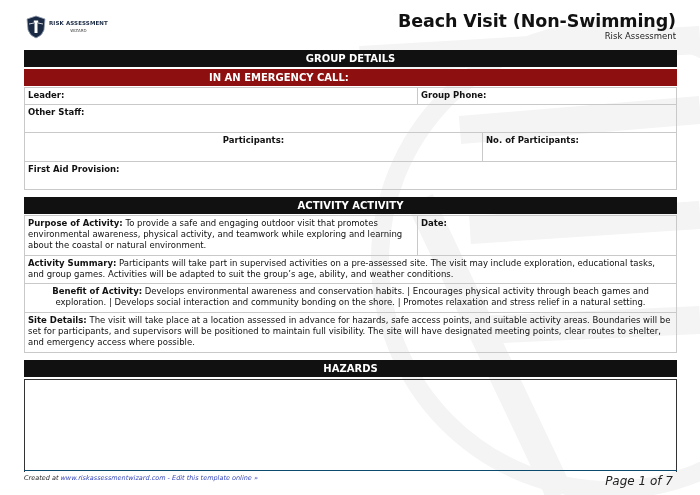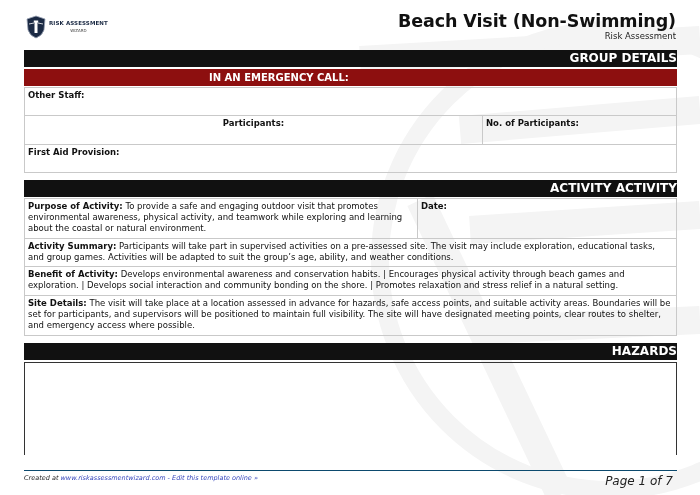--- a/index.html
+++ b/index.html
@@ -12,21 +12,21 @@
 
   .header { position:relative; height:50px; }
   .logo { position:absolute; left:2px; top:15px; display:flex; align-items:center; }
   .logo-shield { width:20px; height:24px; }
   .logo-text { margin-left:3px; line-height:7px; }
   .logo-t1 { font-size:5.5px; font-weight:bold; color:#1b2a44; letter-spacing:0.1px; display:block; }
   .logo-t2 { font-size:4px; color:#444; display:block; text-align:center; }
   .doc-title { position:absolute; right:1px; top:11px; font-size:17.5px; font-weight:bold; color:#111; white-space:nowrap; letter-spacing:-0.1px; }
   .doc-sub { position:absolute; right:1px; top:31px; font-size:8.5px; color:#222; }
 
-  .bar { background:#111; color:#fff; font-weight:bold; font-size:12px; text-align:right; height:17px; line-height:17px; }
+  .bar { background:#111; color:#fff; font-weight:bold; font-size:10px; text-align:center; height:17px; line-height:17px; }
   .bar-red { background:#8d0f0f; color:#fff; font-weight:bold; font-size:10px; height:17px; line-height:17px; margin-top:2px; position:relative; }
   .bar-red span { position:absolute; left:164px;margin-left:21px; }
 
   .box { border:1px solid #c9c9c9; margin-top:1px; }
   .row { display:flex; border-top:1px solid #c9c9c9; }
   .row:first-child { border-top:none; }
   .cell { padding:2px 3px; font-size:8.5px; line-height:11px; box-sizing:border-box; }
   .cell + .cell { border-left:1px solid #c9c9c9; }
   .lbl { font-weight:bold; }
 
@@ -68,20 +68,24 @@
     </div>
     <div class="doc-title">Beach Visit (Non-Swimming)</div>
     <div class="doc-sub">Risk Assessment</div>
   </div>
 
   <div class="bar">GROUP DETAILS</div>
   <div class="bar-red">
     <span>IN AN EMERGENCY CALL:</span>
   </div>
   <div class="box">
+    <div class="row" style="height:16px;">
+      <div class="cell lbl" style="width:392px;">Leader:</div>
+      <div class="cell lbl" style="flex:1;">Group Phone:</div>
+    </div>
     <div class="row" style="height:27px;">
       <div class="cell lbl" style="flex:1;">Other Staff:</div>
     </div>
     <div class="row" style="height:28px;">
       <div class="cell lbl" style="width:457px;text-align:center;">Participants:</div>
       <div class="cell lbl" style="flex:1;">No. of Participants:</div>
     </div>
     <div class="row" style="height:27px;">
       <div class="cell lbl" style="flex:1;">First Aid Provision:</div>
     </div>
@@ -94,21 +98,21 @@
         <span class="lbl">Purpose of Activity:</span><span> To provide a safe and engaging outdoor visit that promotes environmental awareness, physical activity, and teamwork while exploring and learning about the coastal or natural environment.</span>
       </div>
       <div class="cell lbl" style="flex:1;">Date:</div>
     </div>
     <div class="row" style="height:27px;">
       <div class="cell" style="flex:1;">
         <span class="lbl">Activity Summary:</span><span> Participants will take part in supervised activities on a pre-assessed site. The visit may include exploration, educational tasks, and group games. Activities will be adapted to suit the group’s age, ability, and weather conditions.</span>
       </div>
     </div>
     <div class="row" style="height:28px;">
-      <div class="cell" style="flex:1;">
+      <div class="cell" style="flex:1;text-align:center;">
         <span class="lbl">Benefit of Activity:</span><span> Develops environmental awareness and conservation habits. | Encourages physical activity through beach games and exploration. | Develops social interaction and community bonding on the shore. | Promotes relaxation and stress relief in a natural setting.</span>
       </div>
     </div>
     <div class="row" style="height:39px;">
       <div class="cell" style="flex:1;">
         <span class="lbl">Site Details:</span><span> The visit will take place at a location assessed in advance for hazards, safe access points, and suitable activity areas. Boundaries will be set for participants, and supervisors will be positioned to maintain full visibility. The site will have designated meeting points, clear routes to shelter, and emergency access where possible.</span>
       </div>
     </div>
   </div>
 

